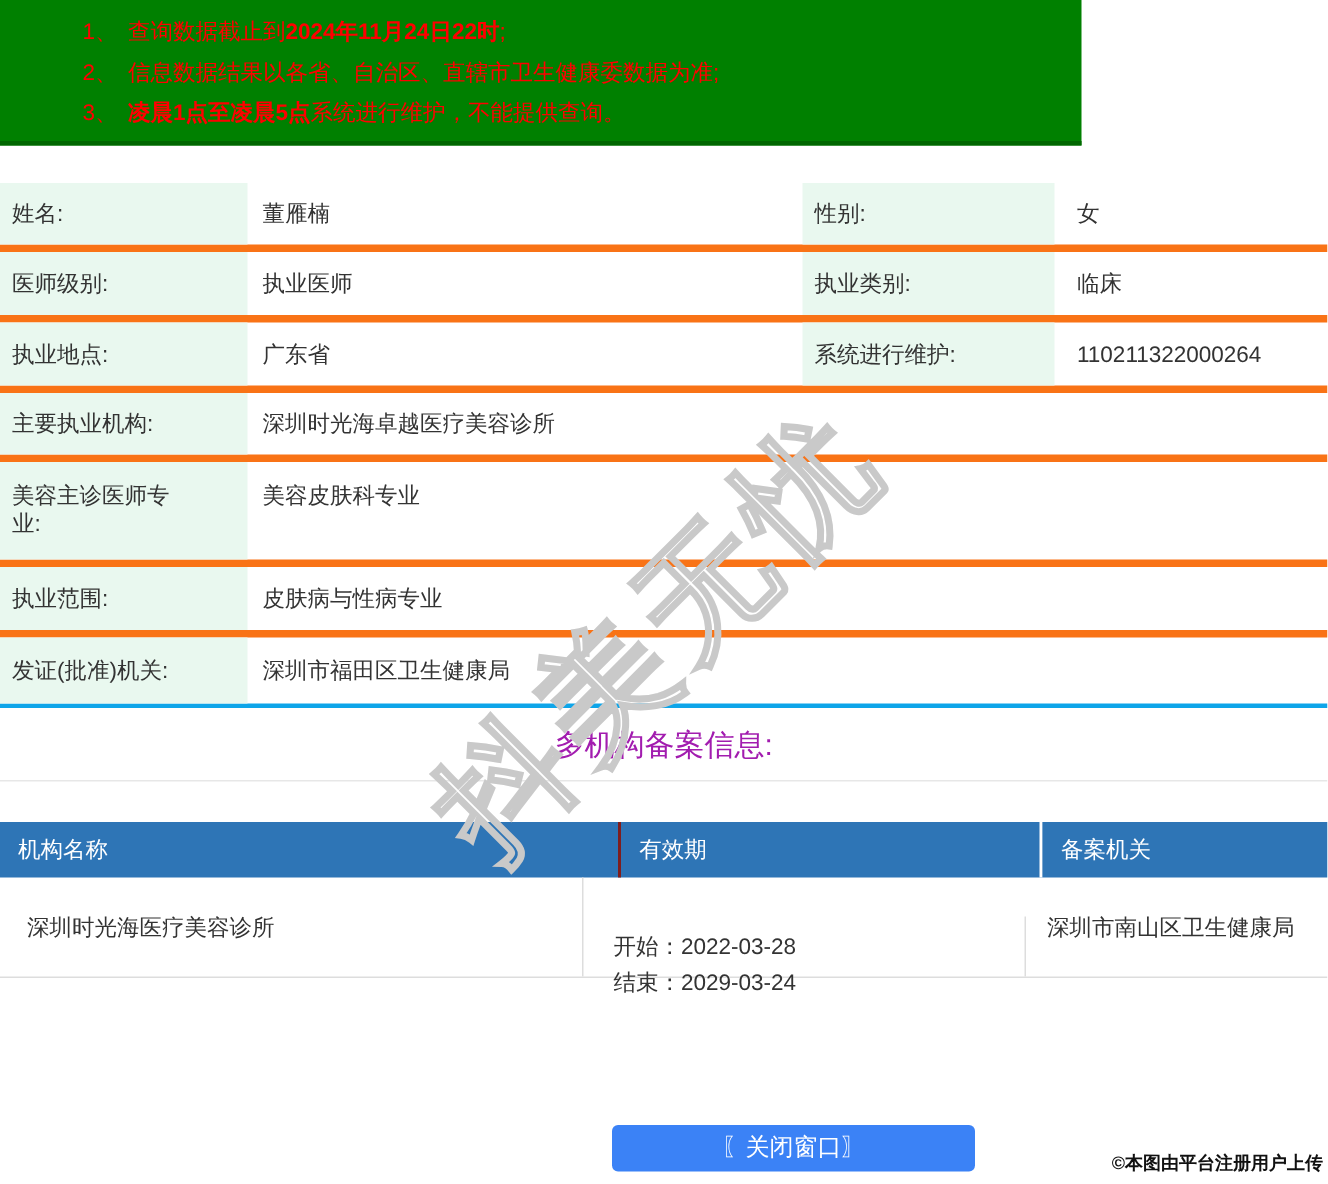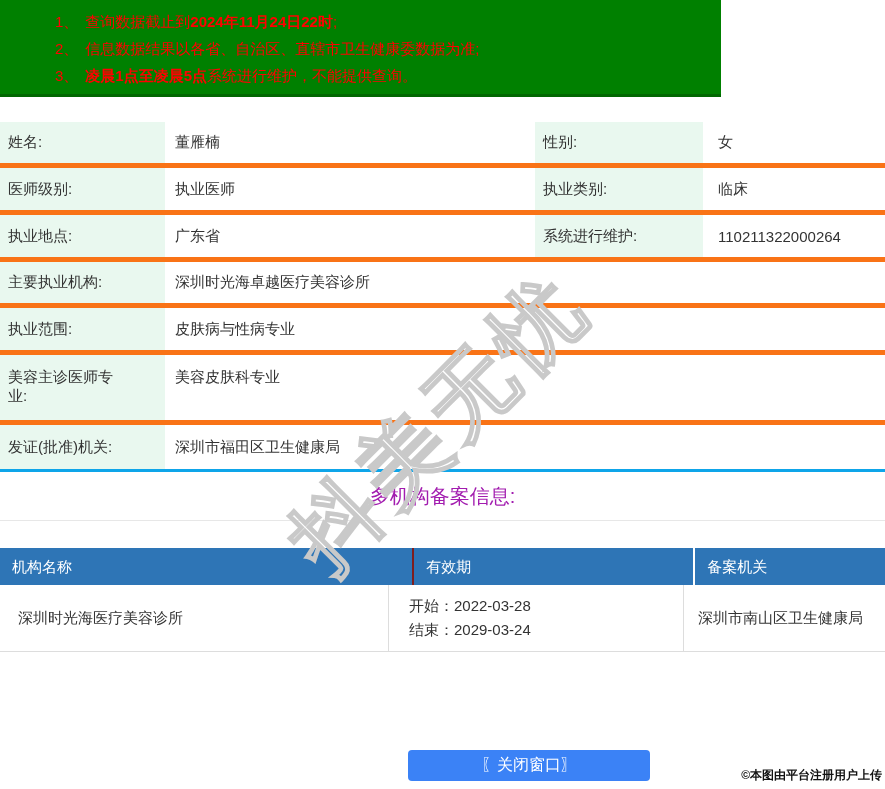--- a/index.html
+++ b/index.html
@@ -36,21 +36,21 @@
   
   .filing-table { position:absolute; left:0; top:548px; width:885px; font-size:15px; color:#333; }
   .fhead { display:flex; height:37px; }
   .fhead .hcell { background:#2e75b6; color:#fff; line-height:37px; padding-left:12px; }
   .fhead .c1 { width:435px; border-right:2px solid #7f1d1d; }
   .fhead .c2 { width:295px; border-right:2px solid #fff; }
   .fhead .c3 { width:199px; }
   .fbody { display:flex; height:67px; border-bottom:1px solid #ddd; background:#fff; }
   .fbody .bcell { border-right:1px solid #ddd; }
   .fbody .b1 { width:389px; display:flex; align-items:center; padding-left:18px; }
-  .fbody .b2 { width:295px; padding:9px 0 0 20px; line-height:24px; }
+  .fbody .b2 { width:295px; padding:9px 0 0 20px; line-height:24px;margin-top:26px; }
   .fbody .b3 { width:201px; display:flex; align-items:center; padding-left:14px; border-right:none; }
   .fbody .b2 .dl { display:inline-block; }
 
   
   .watermark { position:absolute; left:250px; top:360px; width:390px; z-index:5;
                font-size:86px; font-weight:700; letter-spacing:8px; white-space:nowrap;
                transform:rotate(-45deg); color:transparent;
                -webkit-text-stroke:2px #c9c9c9; pointer-events:none; }
 
   
@@ -101,28 +101,28 @@
       <div class="mid">广东省</div>
       <div class="lbl2">系统进行维护:</div>
       <div class="val2">110211322000264</div>
     </div>
 
     <div class="irow h46">
       <div class="lbl">主要执业机构:</div>
       <div class="wide-val">深圳时光海卓越医疗美容诊所</div>
     </div>
 
+    <div class="irow h70 top-align">
+      <div class="lbl">美容主诊医师专业:</div>
+      <div class="wide-val">美容皮肤科专业</div>
+    </div>
+
     <div class="irow h47">
       <div class="lbl">执业范围:</div>
       <div class="wide-val">皮肤病与性病专业</div>
-    </div>
-
-    <div class="irow h70 top-align">
-      <div class="lbl">美容主诊医师专业:</div>
-      <div class="wide-val">美容皮肤科专业</div>
     </div>
 
     <div class="irow h47 thick">
       <div class="lbl">发证(批准)机关:</div>
       <div class="wide-val">深圳市福田区卫生健康局</div>
     </div>
 
   </div>
 
   <div class="section-heading">多机构备案信息:</div>

